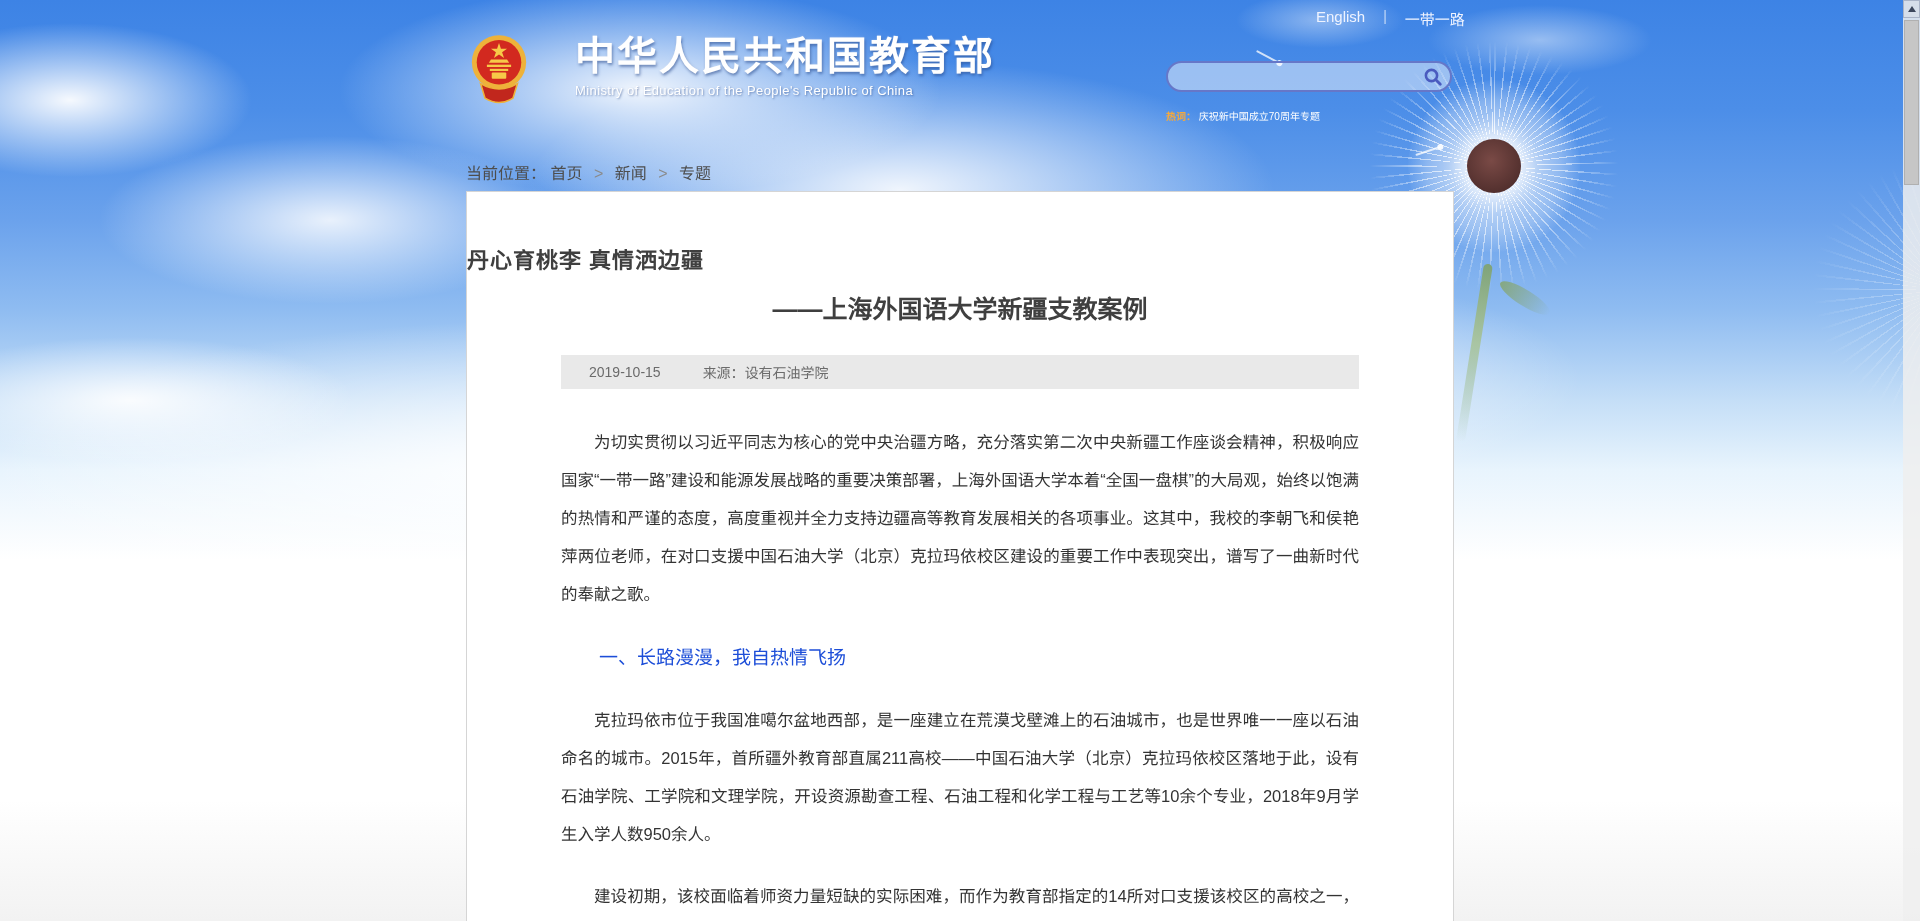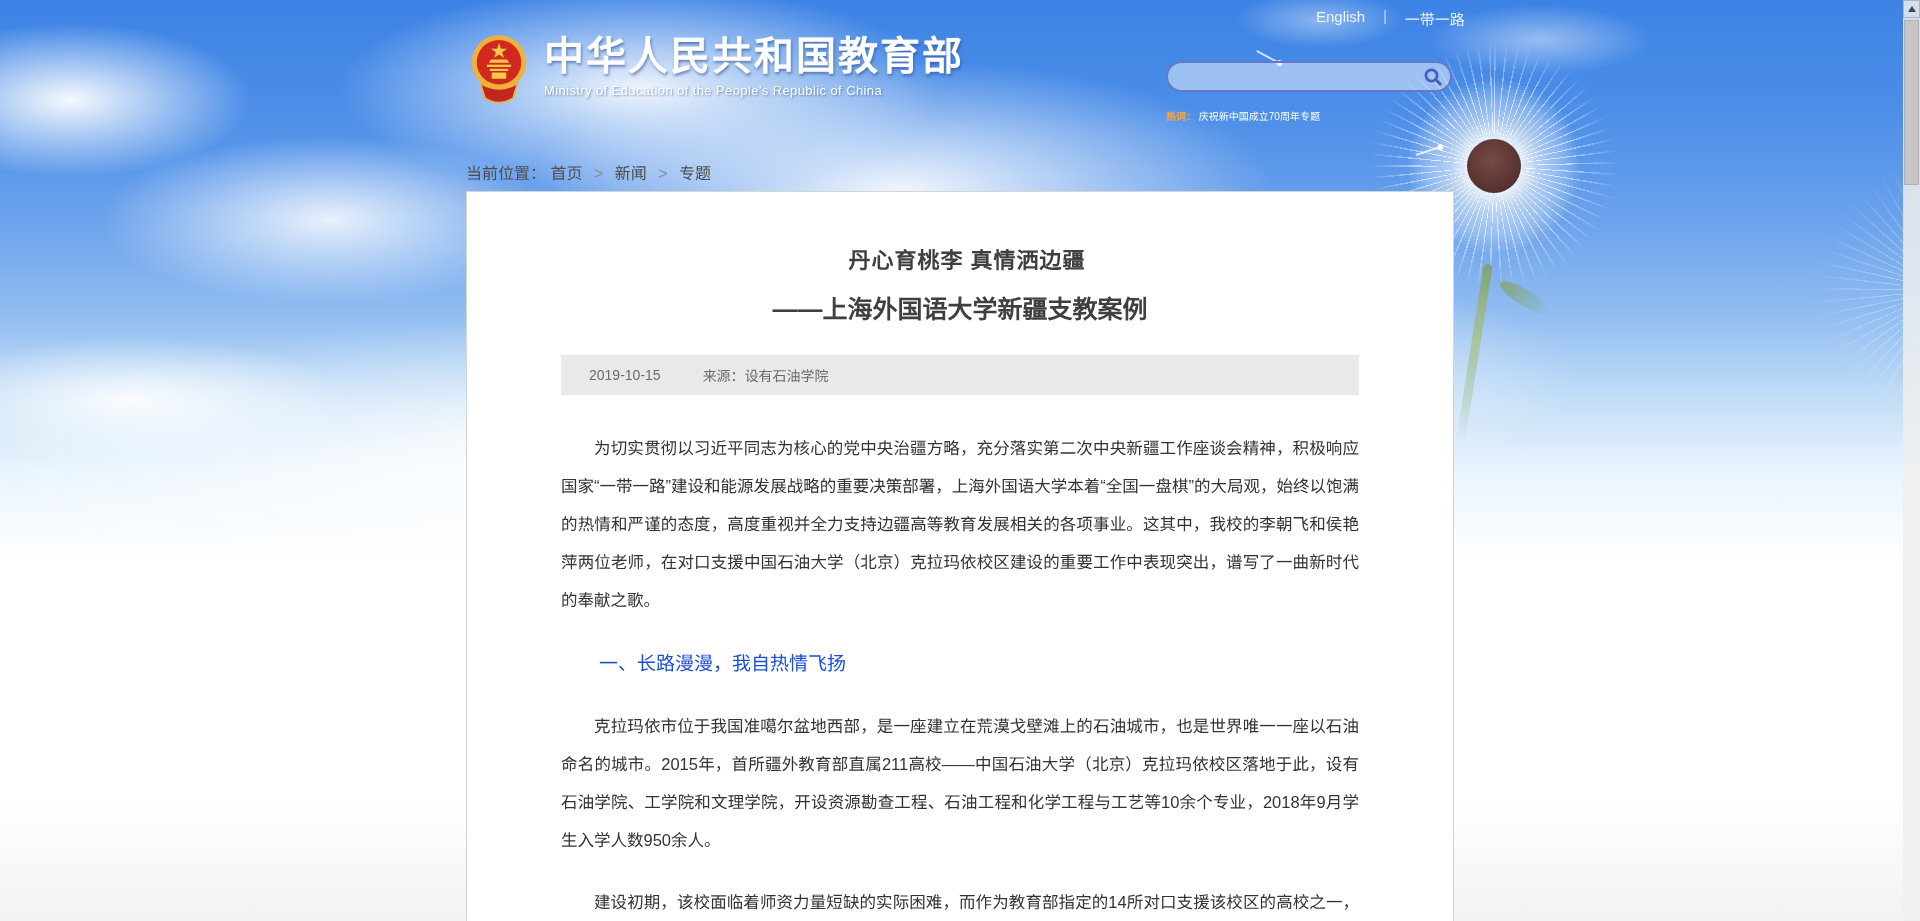--- a/index.html
+++ b/index.html
@@ -64,21 +64,21 @@
   .seed::after{ content:""; position:absolute; right:-3px; top:-2px; width:6px; height:6px; border-radius:50%; background:rgba(255,255,255,.9); }
   .seed.s1{ left:1255px; top:56px; transform:rotate(28deg); }
   .seed.s2{ left:1415px; top:150px; transform:rotate(-18deg); }
 
   
   .top-links{ position:absolute; left:1316px; top:8px; display:flex; align-items:flex-start; gap:18px; font-size:15px; }
   .top-links a{ color:#eef3ff; text-decoration:none; cursor:pointer; }
   .top-links .divider{ color:rgba(255,255,255,.65); font-size:14px; }
 
   
-  .logo-block{ position:absolute; left:468px; top:33px; display:flex; align-items:flex-start; }
+  .logo-block{ position:absolute; left:468px; top:33px; display:flex; align-items:flex-start;gap:31px; }
   .emblem{ width:62px; height:74px; flex:0 0 auto; }
   .logo-text{ margin-left:14px; }
   .site-title{
     color:#ffffff; font-size:40px; font-weight:bold; letter-spacing:2px; line-height:46px;
     text-shadow:1px 2px 3px rgba(25,60,130,.55), 0 0 2px rgba(255,255,255,.4);
   }
   .site-subtitle{
     color:#ffffff; font-size:13px; font-weight:normal; letter-spacing:.4px; margin-top:4px;
     text-shadow:1px 1px 2px rgba(25,60,130,.5);
   }
@@ -102,24 +102,24 @@
   
   .breadcrumb{ position:absolute; left:466px; top:160px; font-size:16px; color:#4d4d4d; }
   .breadcrumb a{ color:#4d4d4d; text-decoration:none; cursor:pointer; }
   .breadcrumb .bc-sep{ color:#8a8a8a; margin:0 7px; }
 
   
   .panel{
     position:absolute; left:466px; top:191px; width:988px; height:780px;
     background:#ffffff; border:1px solid #d5d5d5; border-bottom:none;
   }
-  .article-title{ margin-top:50px; text-align:center; font-size:22px; font-weight:bold; color:#3f3f3f; letter-spacing:1px;padding-left:14px; }
+  .article-title{ margin-top:50px; text-align:left; font-size:22px; font-weight:bold; color:#3f3f3f; letter-spacing:1px; }
   .article-subtitle{ margin-top:15px; text-align:center; font-size:25px; font-weight:bold; color:#3f3f3f; }
   .date-bar{
-    margin:30px 94px 0; height:40px; background:#e9e9e9;
+    margin:30px 94px 0; height:34px; background:#e9e9e9;
     display:flex; align-items:center; font-size:14px; color:#6b6b6b; padding-left:28px;
   }
   .date-bar .source{ margin-left:42px; }
   .article-body{
     margin:34px 94px 0; font-size:16.5px; color:#333; line-height:38px; text-align:justify;
   }
   .article-body p{ text-indent:2em; margin-bottom:24px; }
   .article-body h3{ text-indent:2em; margin:26px 0 24px; font-size:19px; font-weight:normal; color:#1d4ed8; }
 
   

